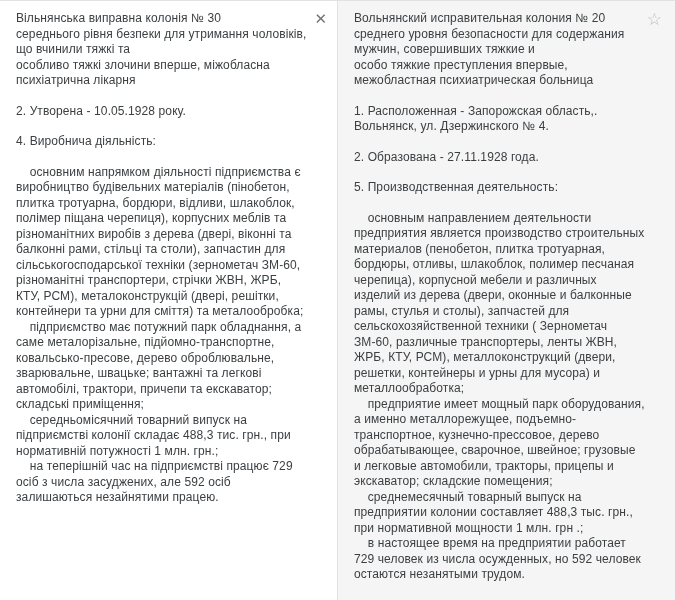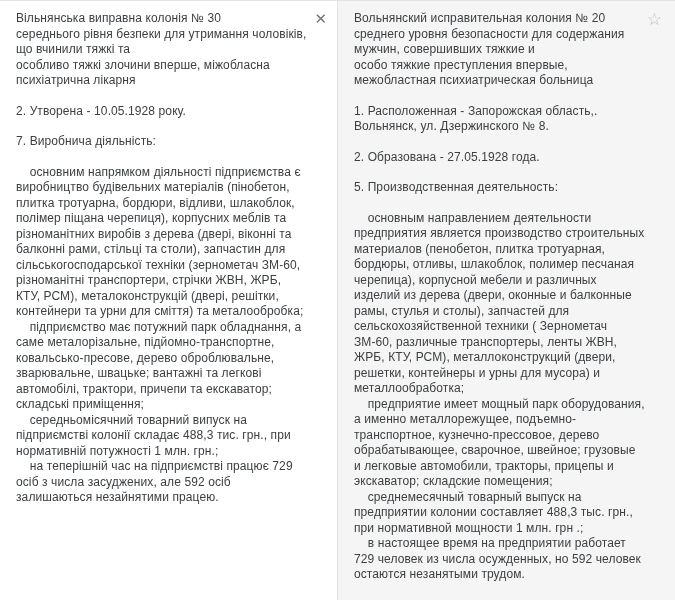--- a/index.html
+++ b/index.html
@@ -73,36 +73,36 @@
 
 <div class="app">
 
   <section class="panel source">
     <button class="icon-btn close">✕</button>
     <div class="text">
       <p>Вільнянська виправна колонія № 30
 середнього рівня безпеки для утримання чоловіків, що вчинили тяжкі та
 особливо тяжкі злочини вперше, міжобласна психіатрична лікарня</p>
       <p>2. Утворена - 10.05.1928 року.</p>
-      <p>7. Виробнича діяльність:</p>
+      <p>4. Виробнича діяльність:</p>
       <p>    основним напрямком діяльності підприємства є виробництво будівельних матеріалів (пінобетон, плитка тротуарна, бордюри, відливи, шлакоблок, полімер піщана черепиця), корпусних меблів та різноманітних виробів з дерева (двері, віконні та балконні рами, стільці та столи), запчастин для сільськогосподарської техніки (зернометач ЗМ-60, різноманітні транспортери, стрічки ЖВН, ЖРБ, КТУ, РСМ), металоконструкцій (двері, решітки, контейнери та урни для сміття) та металообробка;
     підприємство має потужний парк обладнання, а саме металорізальне, підйомно-транспортне, ковальсько-пресове, дерево оброблювальне, зварювальне, швацьке; вантажні та легкові автомобілі, трактори, причепи та екскаватор; складські приміщення;
     середньомісячний товарний випуск на підприємстві колонії складає 488,3 тис. грн., при нормативній потужності 1 млн. грн.;
     на теперішній час на підприємстві працює 729 осіб з числа засуджених, але 592 осіб залишаються незайнятими працею.</p>
     </div>
   </section>
 
   <section class="panel target">
     <button class="icon-btn star">☆</button>
     <div class="text">
       <p>Вольнянский исправительная колония № 20
 среднего уровня безопасности для содержания мужчин, совершивших тяжкие и
 особо тяжкие преступления впервые, межобластная психиатрическая больница</p>
-      <p>1. Расположенная - Запорожская область,. Вольнянск, ул. Дзержинского № 8.</p>
-      <p>2. Образована - 27.05.1928 года.</p>
+      <p>1. Расположенная - Запорожская область,. Вольнянск, ул. Дзержинского № 4.</p>
+      <p>2. Образована - 27.11.1928 года.</p>
       <p>5. Производственная деятельность:</p>
       <p>    основным направлением деятельности предприятия является производство строительных материалов (пенобетон, плитка тротуарная, бордюры, отливы, шлакоблок, полимер песчаная черепица), корпусной мебели и различных изделий из дерева (двери, оконные и балконные рамы, стулья и столы), запчастей для сельскохозяйственной техники ( Зернометач ЗМ-60, различные транспортеры, ленты ЖВН, ЖРБ, КТУ, РСМ), металлоконструкций (двери, решетки, контейнеры и урны для мусора) и металлообработка;
     предприятие имеет мощный парк оборудования, а именно металлорежущее, подъемно-транспортное, кузнечно-прессовое, дерево обрабатывающее, сварочное, швейное; грузовые и легковые автомобили, тракторы, прицепы и экскаватор; складские помещения;
     среднемесячный товарный выпуск на предприятии колонии составляет 488,3 тыс. грн., при нормативной мощности 1 млн. грн .;
     в настоящее время на предприятии работает 729 человек из числа осужденных, но 592 человек остаются незанятыми трудом.</p>
     </div>
   </section>
 
 </div>
 

